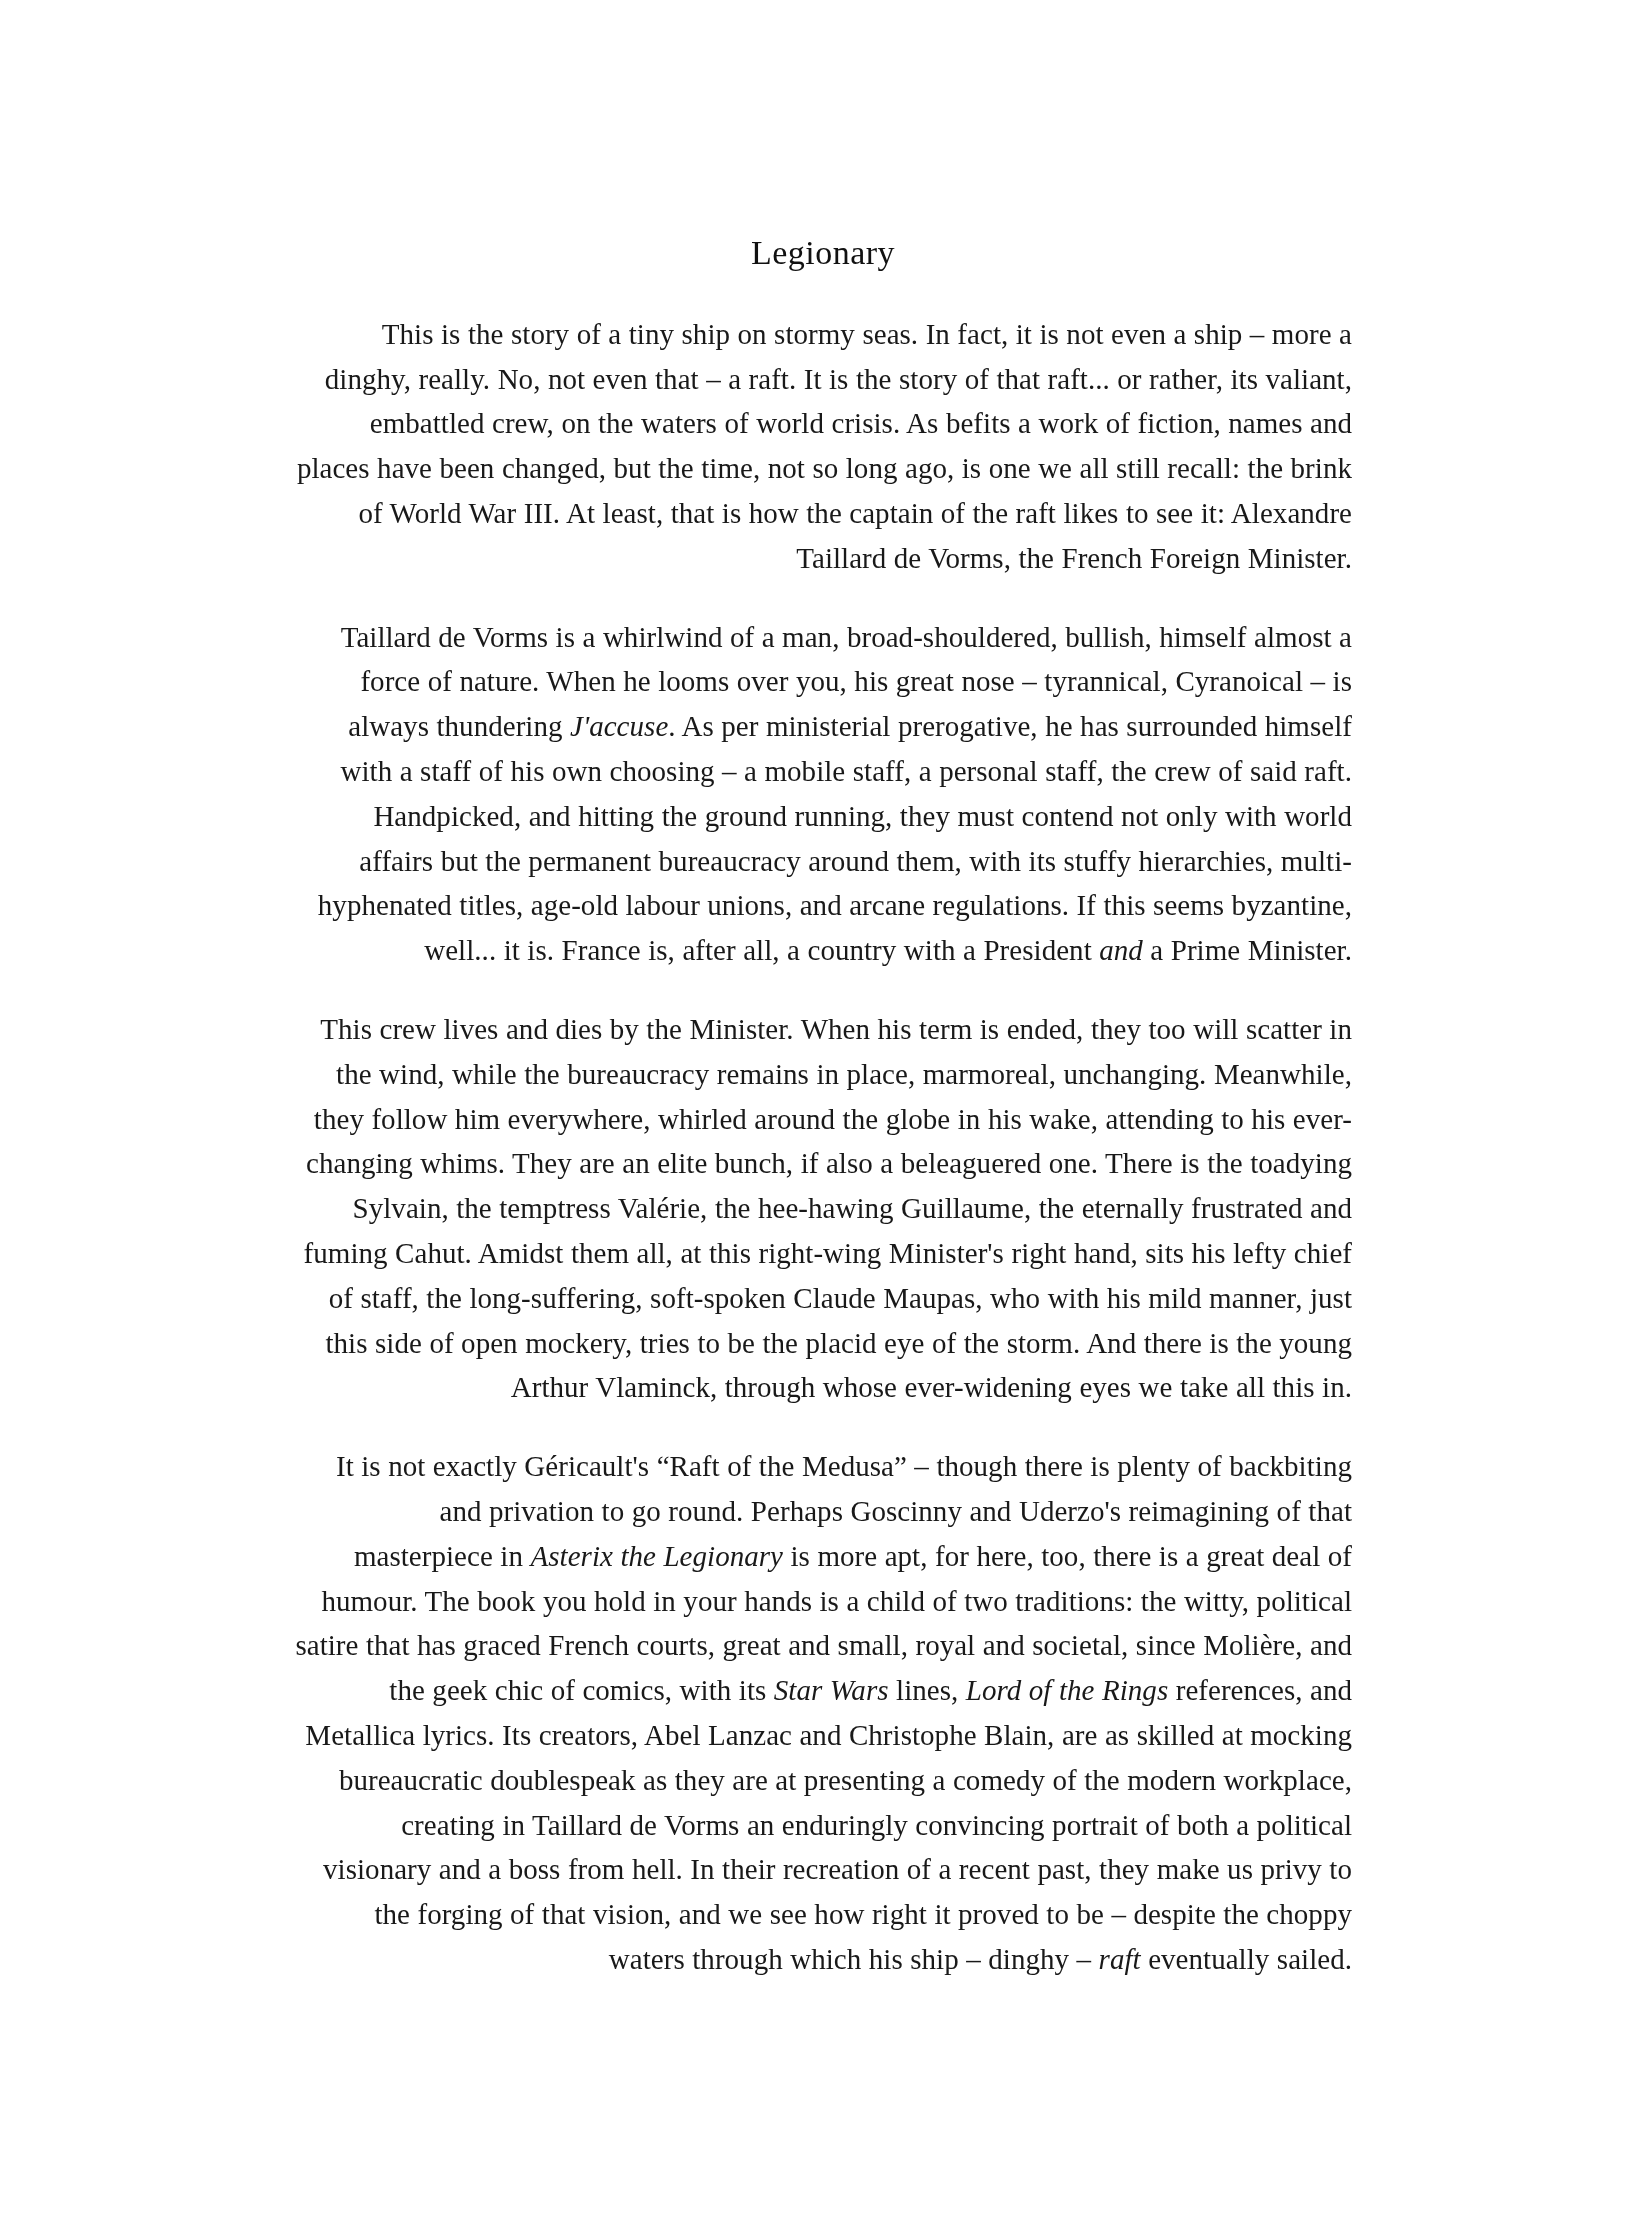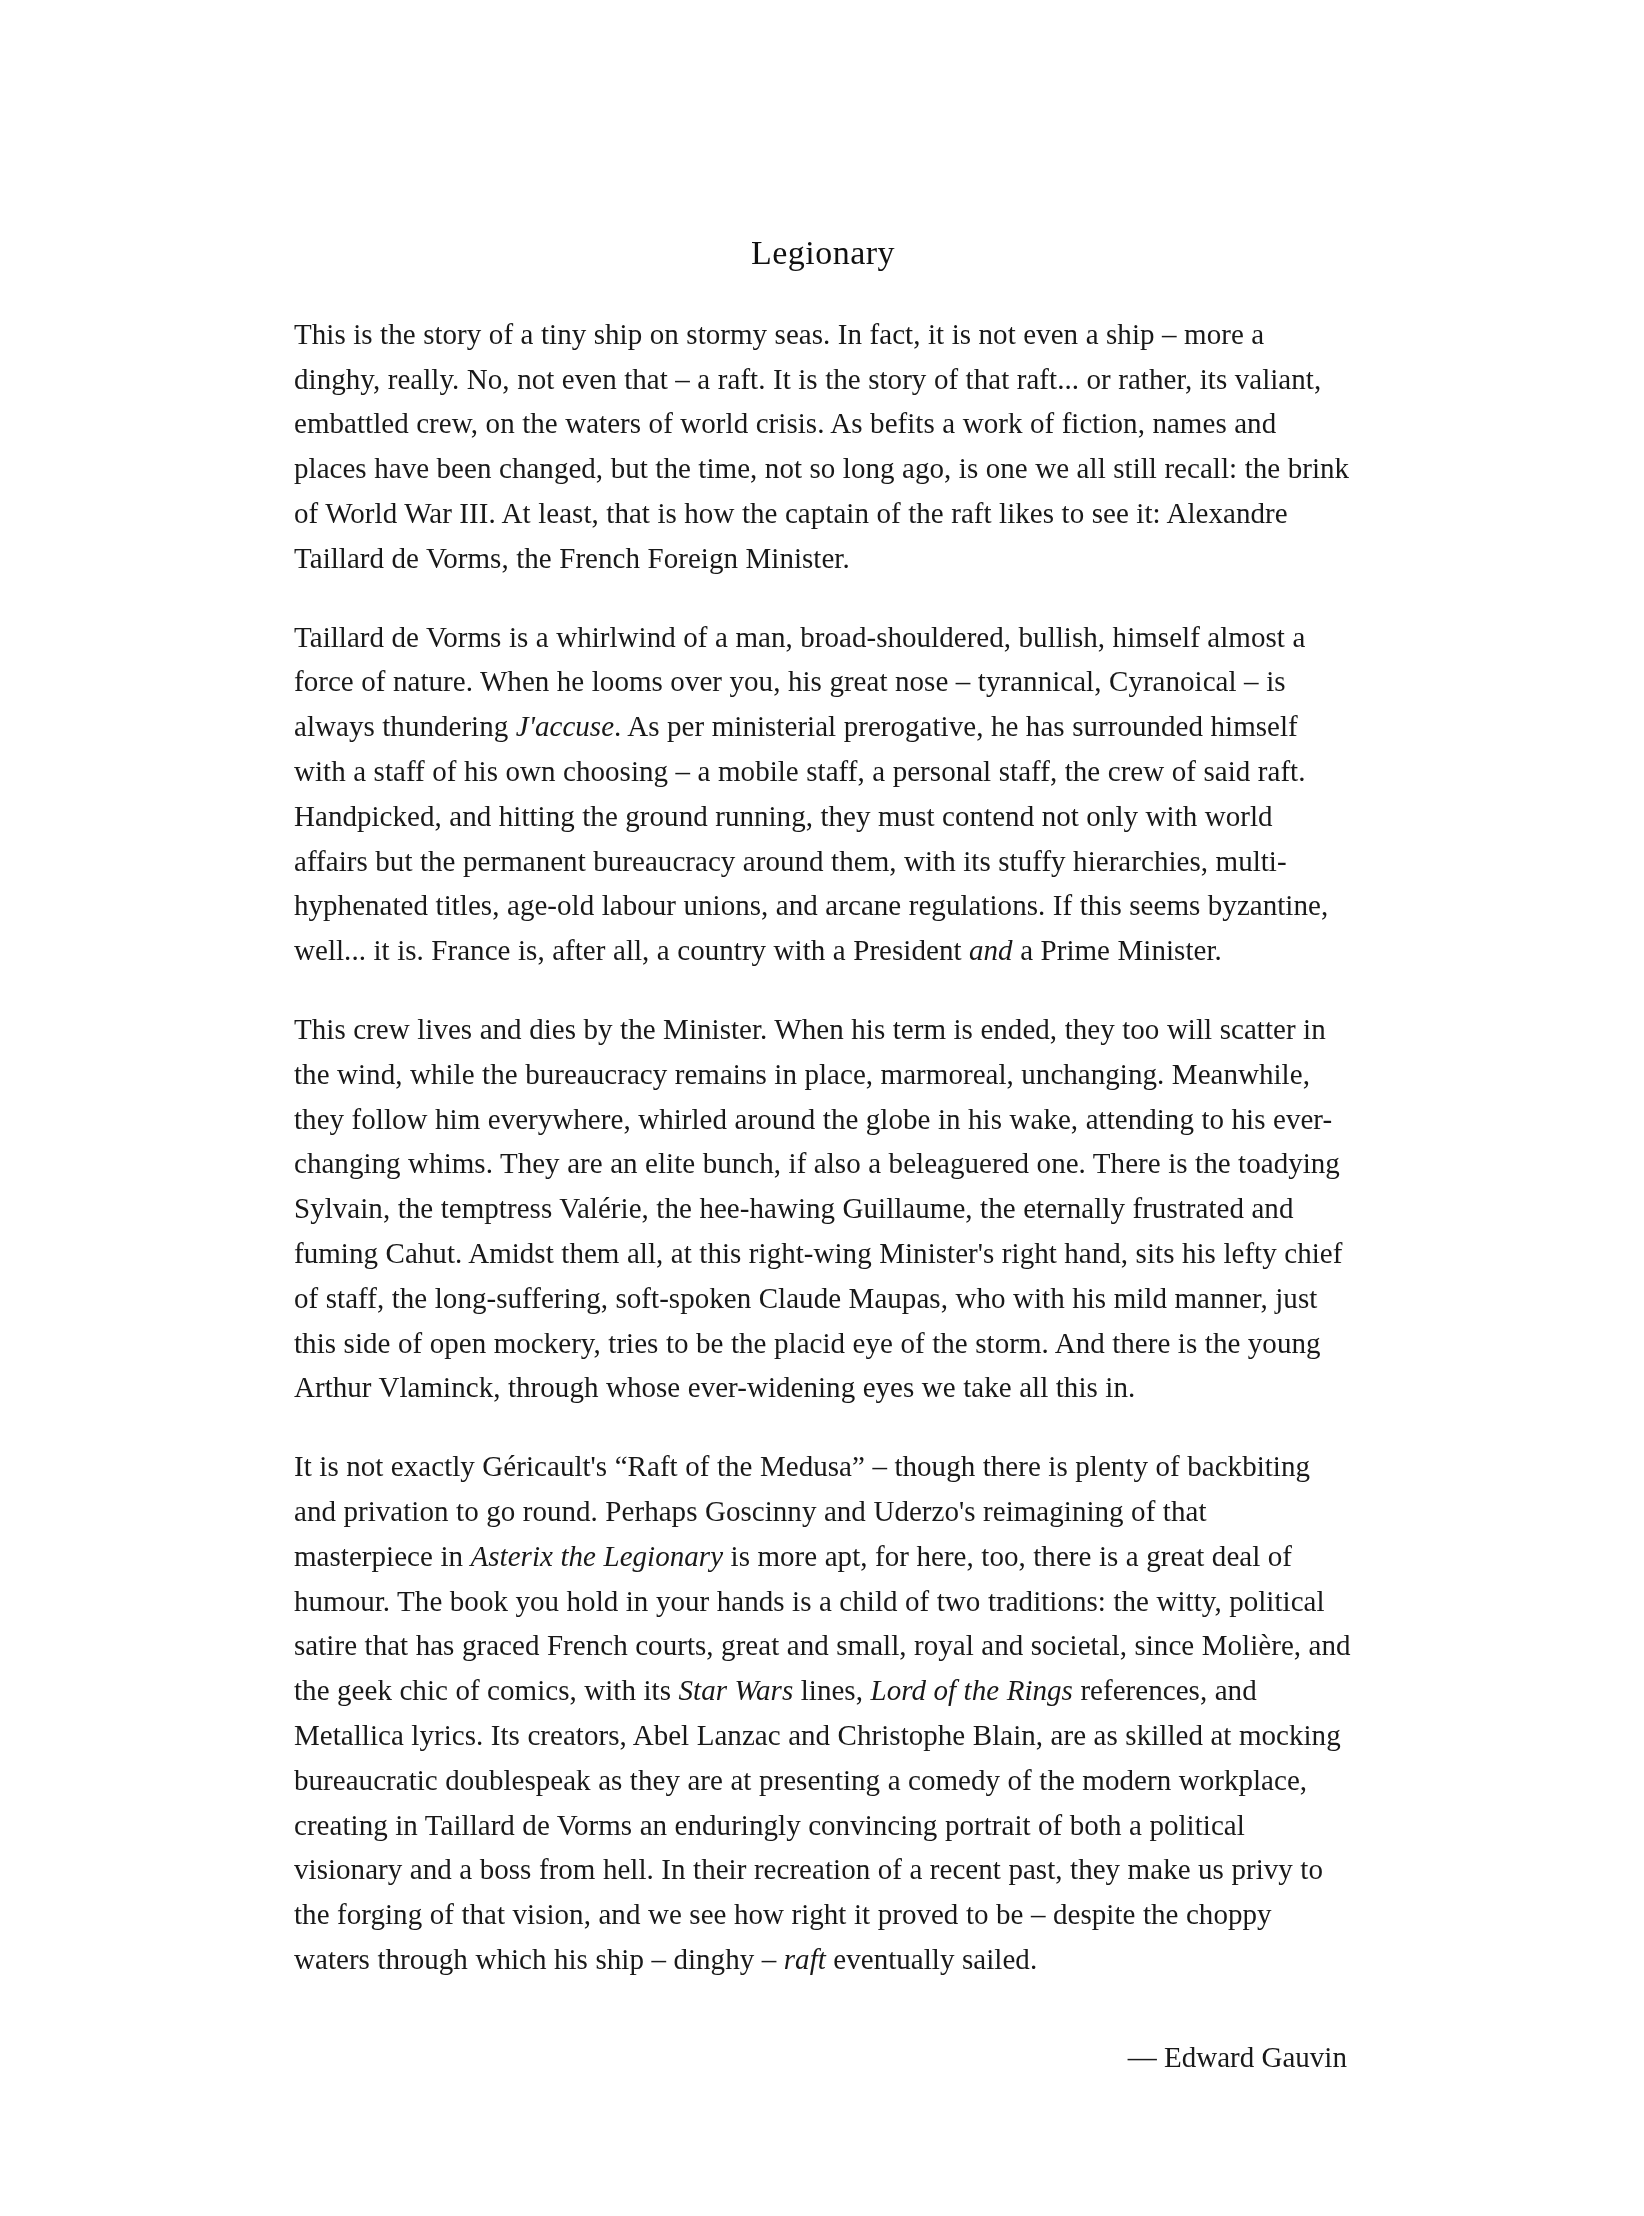--- a/index.html
+++ b/index.html
@@ -33,21 +33,21 @@
     text-align: center;
     letter-spacing: 0.5px;
     margin: 0 0 38px 0;
     line-height: 1.2;
     color: #111111;
   }
   .para {
     font-size: 29px;
     line-height: 1.545;
     margin: 0 0 34px 0;
-    text-align: left;
+    text-align: right;
     color: #191919;
     letter-spacing: 0.04px;
     word-spacing: 0.2px;
   }
   .para:last-of-type {
     margin-bottom: 0;
   }
   .para em, .para i {
     font-style: italic;
   }
@@ -69,17 +69,16 @@
     <h1 class="doc-title">Legionary</h1>
 
     <p class="para">This is the story of a tiny ship on stormy seas. In fact, it is not even a ship – more a dinghy, really. No, not even that – a raft. It is the story of that raft... or rather, its valiant, embattled crew, on the waters of world crisis. As befits a work of fiction, names and places have been changed, but the time, not so long ago, is one we all still recall: the brink of World War III. At least, that is how the captain of the raft likes to see it: Alexandre Taillard de Vorms, the French Foreign Minister.</p>
 
     <p class="para">Taillard de Vorms is a whirlwind of a man, broad-shouldered, bullish, himself almost a force of nature. When he looms over you, his great nose – tyrannical, Cyranoical – is always thundering <em>J'accuse</em>. As per ministerial prerogative, he has surrounded himself with a staff of his own choosing – a mobile staff, a personal staff, the crew of said raft. Handpicked, and hitting the ground running, they must contend not only with world affairs but the permanent bureaucracy around them, with its stuffy hierarchies, multi-hyphenated titles, age-old labour unions, and arcane regulations. If this seems byzantine, well... it is. France is, after all, a country with a President <em>and</em> a Prime Minister.</p>
 
     <p class="para">This crew lives and dies by the Minister. When his term is ended, they too will scatter in the wind, while the bureaucracy remains in place, marmoreal, unchanging. Meanwhile, they follow him everywhere, whirled around the globe in his wake, attending to his ever-changing whims. They are an elite bunch, if also a beleaguered one. There is the toadying Sylvain, the temptress Valérie, the hee-hawing Guillaume, the eternally frustrated and fuming Cahut. Amidst them all, at this right-wing Minister's right hand, sits his lefty chief of staff, the long-suffering, soft-spoken Claude Maupas, who with his mild manner, just this side of open mockery, tries to be the placid eye of the storm. And there is the young Arthur Vlaminck, through whose ever-widening eyes we take all this in.</p>
 
     <p class="para">It is not exactly Géricault's “Raft of the Medusa” – though there is plenty of backbiting and privation to go round. Perhaps Goscinny and Uderzo's reimagining of that masterpiece in <em>Asterix the Legionary</em> is more apt, for here, too, there is a great deal of humour. The book you hold in your hands is a child of two traditions: the witty, political satire that has graced French courts, great and small, royal and societal, since Molière, and the geek chic of comics, with its <em>Star Wars</em> lines, <em>Lord of the Rings</em> references, and Metallica lyrics. Its creators, Abel Lanzac and Christophe Blain, are as skilled at mocking bureaucratic doublespeak as they are at presenting a comedy of the modern workplace, creating in Taillard de Vorms an enduringly convincing portrait of both a political visionary and a boss from hell. In their recreation of a recent past, they make us privy to the forging of that vision, and we see how right it proved to be – despite the choppy waters through which his ship – dinghy – <em>raft</em> eventually sailed.</p>
 
-    <div class="signature">— Edward Gauvin</div>
 
   </div>
 </div>
 
 
 </body></html>

